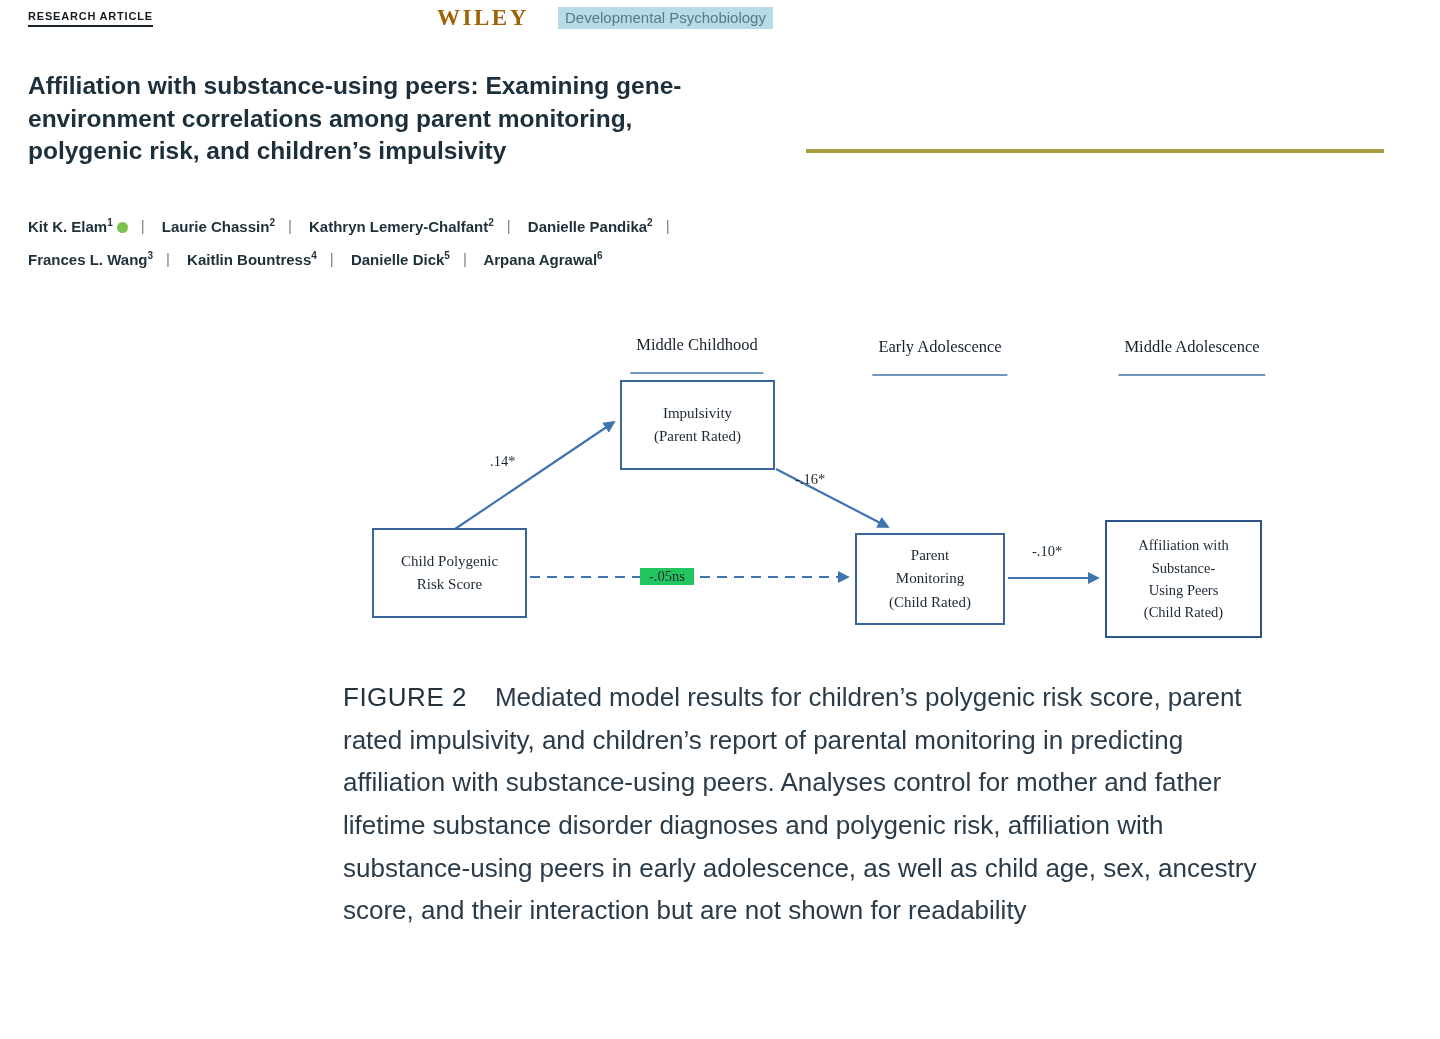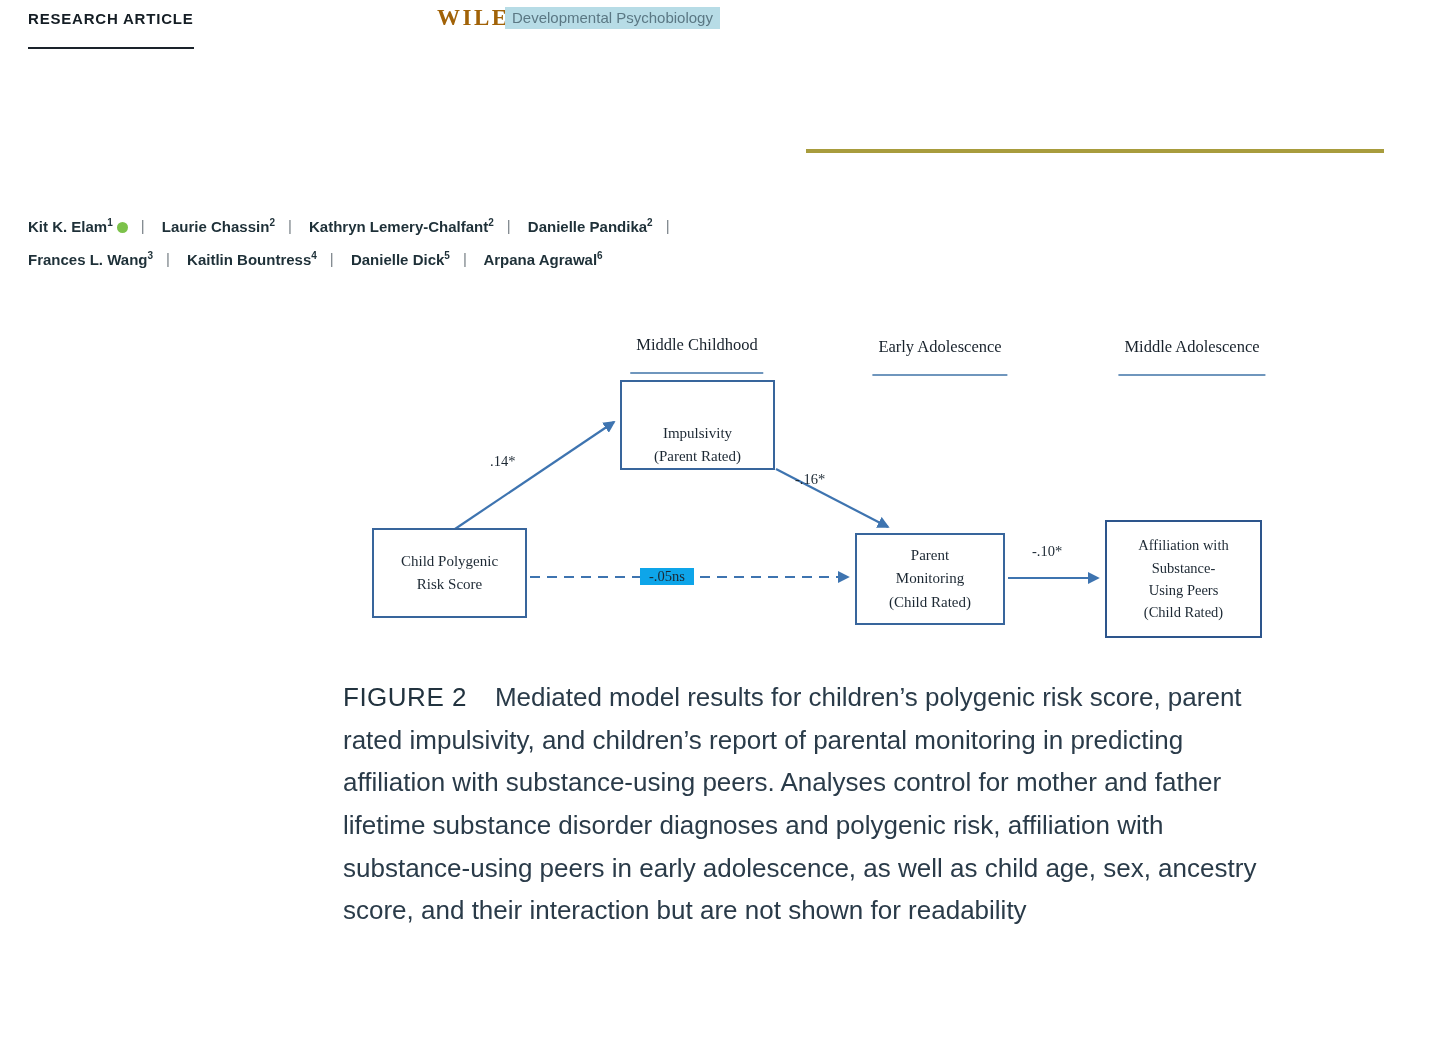--- a/index.html
+++ b/index.html
@@ -12,40 +12,40 @@
     height: 1039px;
     background: #ffffff;
     overflow: hidden;
     color: #203442;
   }
 
   
   .article-type {
     position: absolute;
     left: 28px; top: 10px;
-    font-size: 15px;
+    font-size: 11px;
     font-weight: 700;
     letter-spacing: 0.8px;
     color: #141d24;
     border-bottom: 2px solid #1a222a;
-    padding-bottom: 20px;
+    padding-bottom: 3px;
     text-transform: uppercase;
   }
   .publisher-logo {
     position: absolute;
     left: 437px; top: 5px;
     font-family: Liberation Serif, serif;
     font-weight: 700;
     font-size: 23px;
     letter-spacing: 2.5px;
     color: #a16207;
   }
   .journal-badge {
     position: absolute;
-    left: 505px; top: 7px;
+    left: 558px; top: 7px;
     background: #b7dce6;
     color: #5b7884;
     font-size: 15px;
     padding: 2px 7px 3px 7px;
   }
 
   
   .paper-title {
     position: absolute;
     left: 28px; top: 70px;
@@ -111,36 +111,36 @@
     background: #ffffff;
     display: flex;
     flex-direction: column;
     align-items: center;
     justify-content: center;
     text-align: center;
     font-size: 15px;
     line-height: 1.55;
     z-index: 2;
   }
-  .node-impulsivity { left: 280px; top: 55px; width: 155px; height: 90px; justify-content: flex-end; }
+  .node-impulsivity { left: 280px; top: 55px; width: 155px; height: 90px; justify-content: center; }
   .node-polygenic   { left: 32px;  top: 203px; width: 155px; height: 90px; }
   .node-monitoring  { left: 515px; top: 208px; width: 150px; height: 92px; }
   .node-affiliation { left: 765px; top: 195px; width: 157px; height: 118px;
                       border-width: 2.5px; border-color: #2d558c; font-size: 14.5px; }
   .arrows-svg { position: absolute; left: 0; top: 0; z-index: 1; }
   .arrow-line { stroke: #3e74b0; stroke-width: 2.2; fill: none; }
   .arrow-line.dashed { stroke-dasharray: 10 7; }
   .path-label {
     position: absolute;
     font-size: 14.5px;
     color: #1c2833;
     white-space: nowrap;
     z-index: 3;
   }
-  .path-label.on-line { background: #0ea5e9; padding: 0 9px; }
+  .path-label.on-line { background: #22c55e; padding: 0 9px; }
 
   
   .figure-caption {
     position: absolute;
     left: 343px; top: 676px;
     width: 945px;
     font-size: 26px;
     line-height: 1.64;
     color: #2a3b49;
   }
@@ -153,20 +153,21 @@
 </style>
 </head>
 <body>
 
 <div class="page">
 
   <div class="article-type">RESEARCH ARTICLE</div>
   <div class="publisher-logo">WILEY</div>
   <div class="journal-badge">Developmental Psychobiology</div>
 
+  <h1 class="paper-title">Affiliation with substance-using peers: Examining gene-environment correlations among parent monitoring, polygenic risk, and children’s impulsivity</h1>
   <div class="accent-rule"></div>
 
   <div class="authors">
     <span class="author"><span>Kit K. Elam</span><sup>1</sup><span class="orcid-dot"></span><span class="sep">|</span></span>
     <span class="author"><span>Laurie Chassin</span><sup>2</sup><span class="sep">|</span></span>
     <span class="author"><span>Kathryn Lemery-Chalfant</span><sup>2</sup><span class="sep">|</span></span>
     <span class="author"><span>Danielle Pandika</span><sup>2</sup><span class="sep">|</span></span>
     <span class="author"><span>Frances L. Wang</span><sup>3</sup><span class="sep">|</span></span>
     <span class="author"><span>Kaitlin Bountress</span><sup>4</sup><span class="sep">|</span></span>
     <span class="author"><span>Danielle Dick</span><sup>5</sup><span class="sep">|</span></span>

